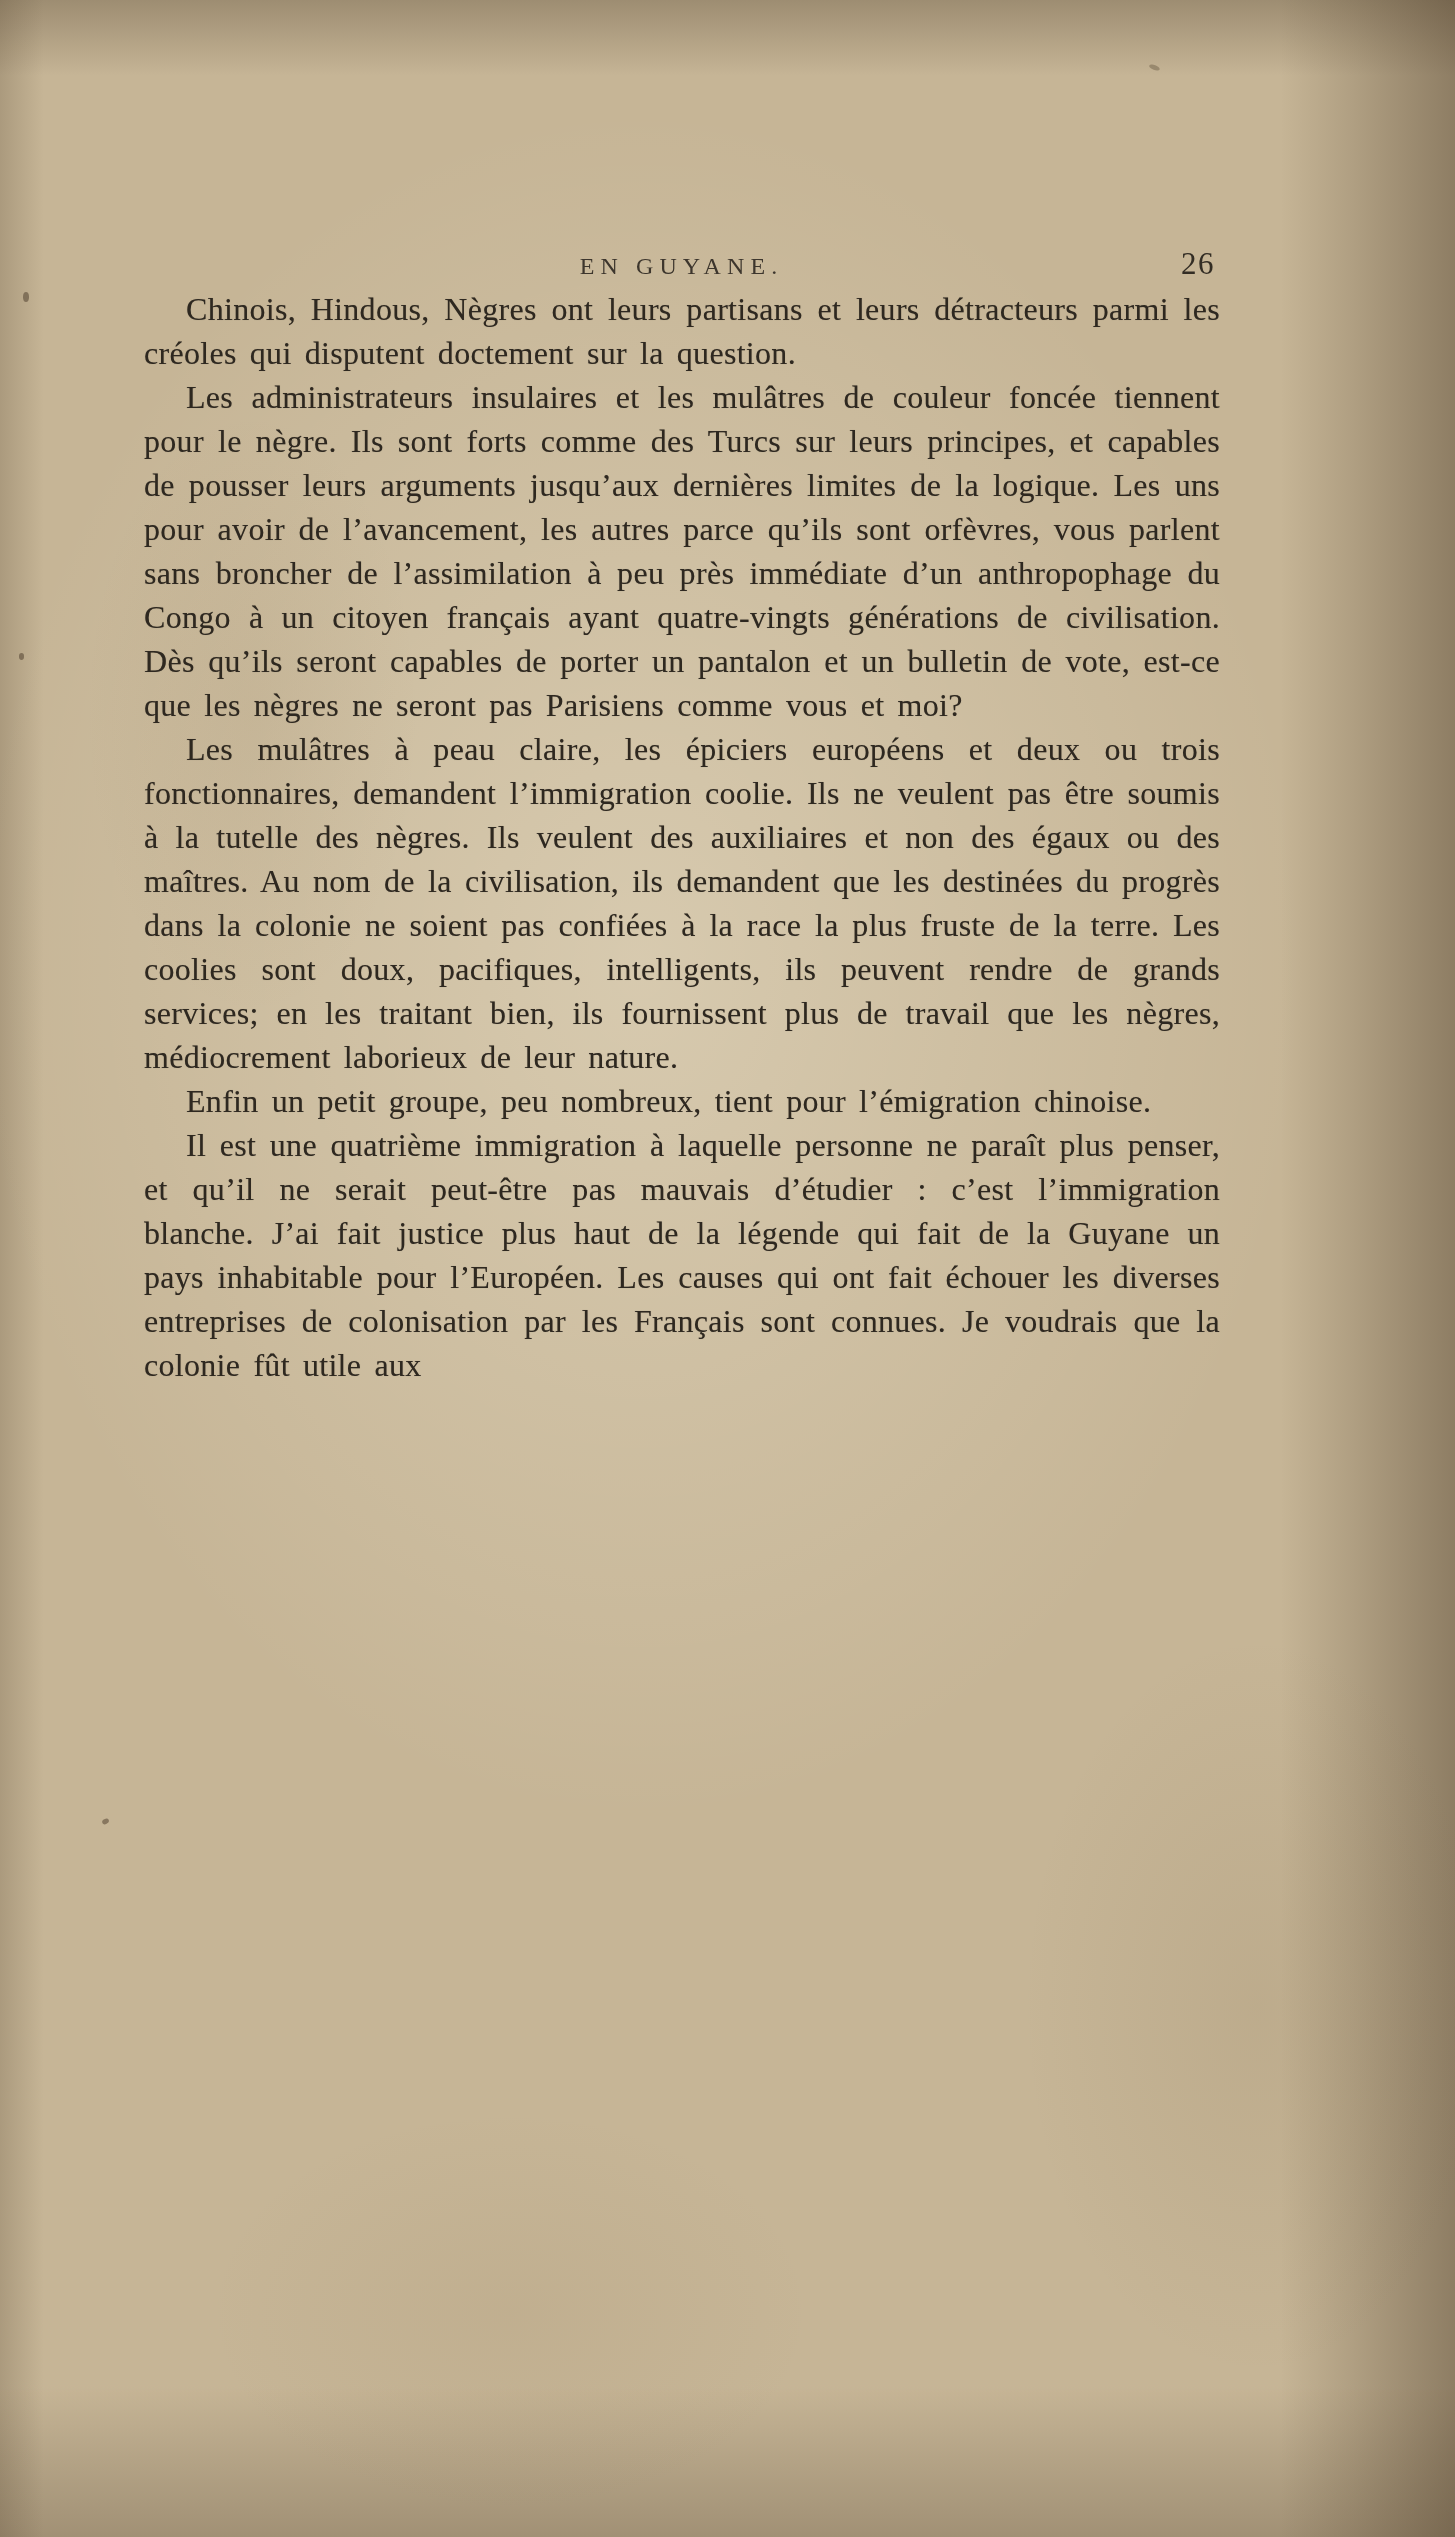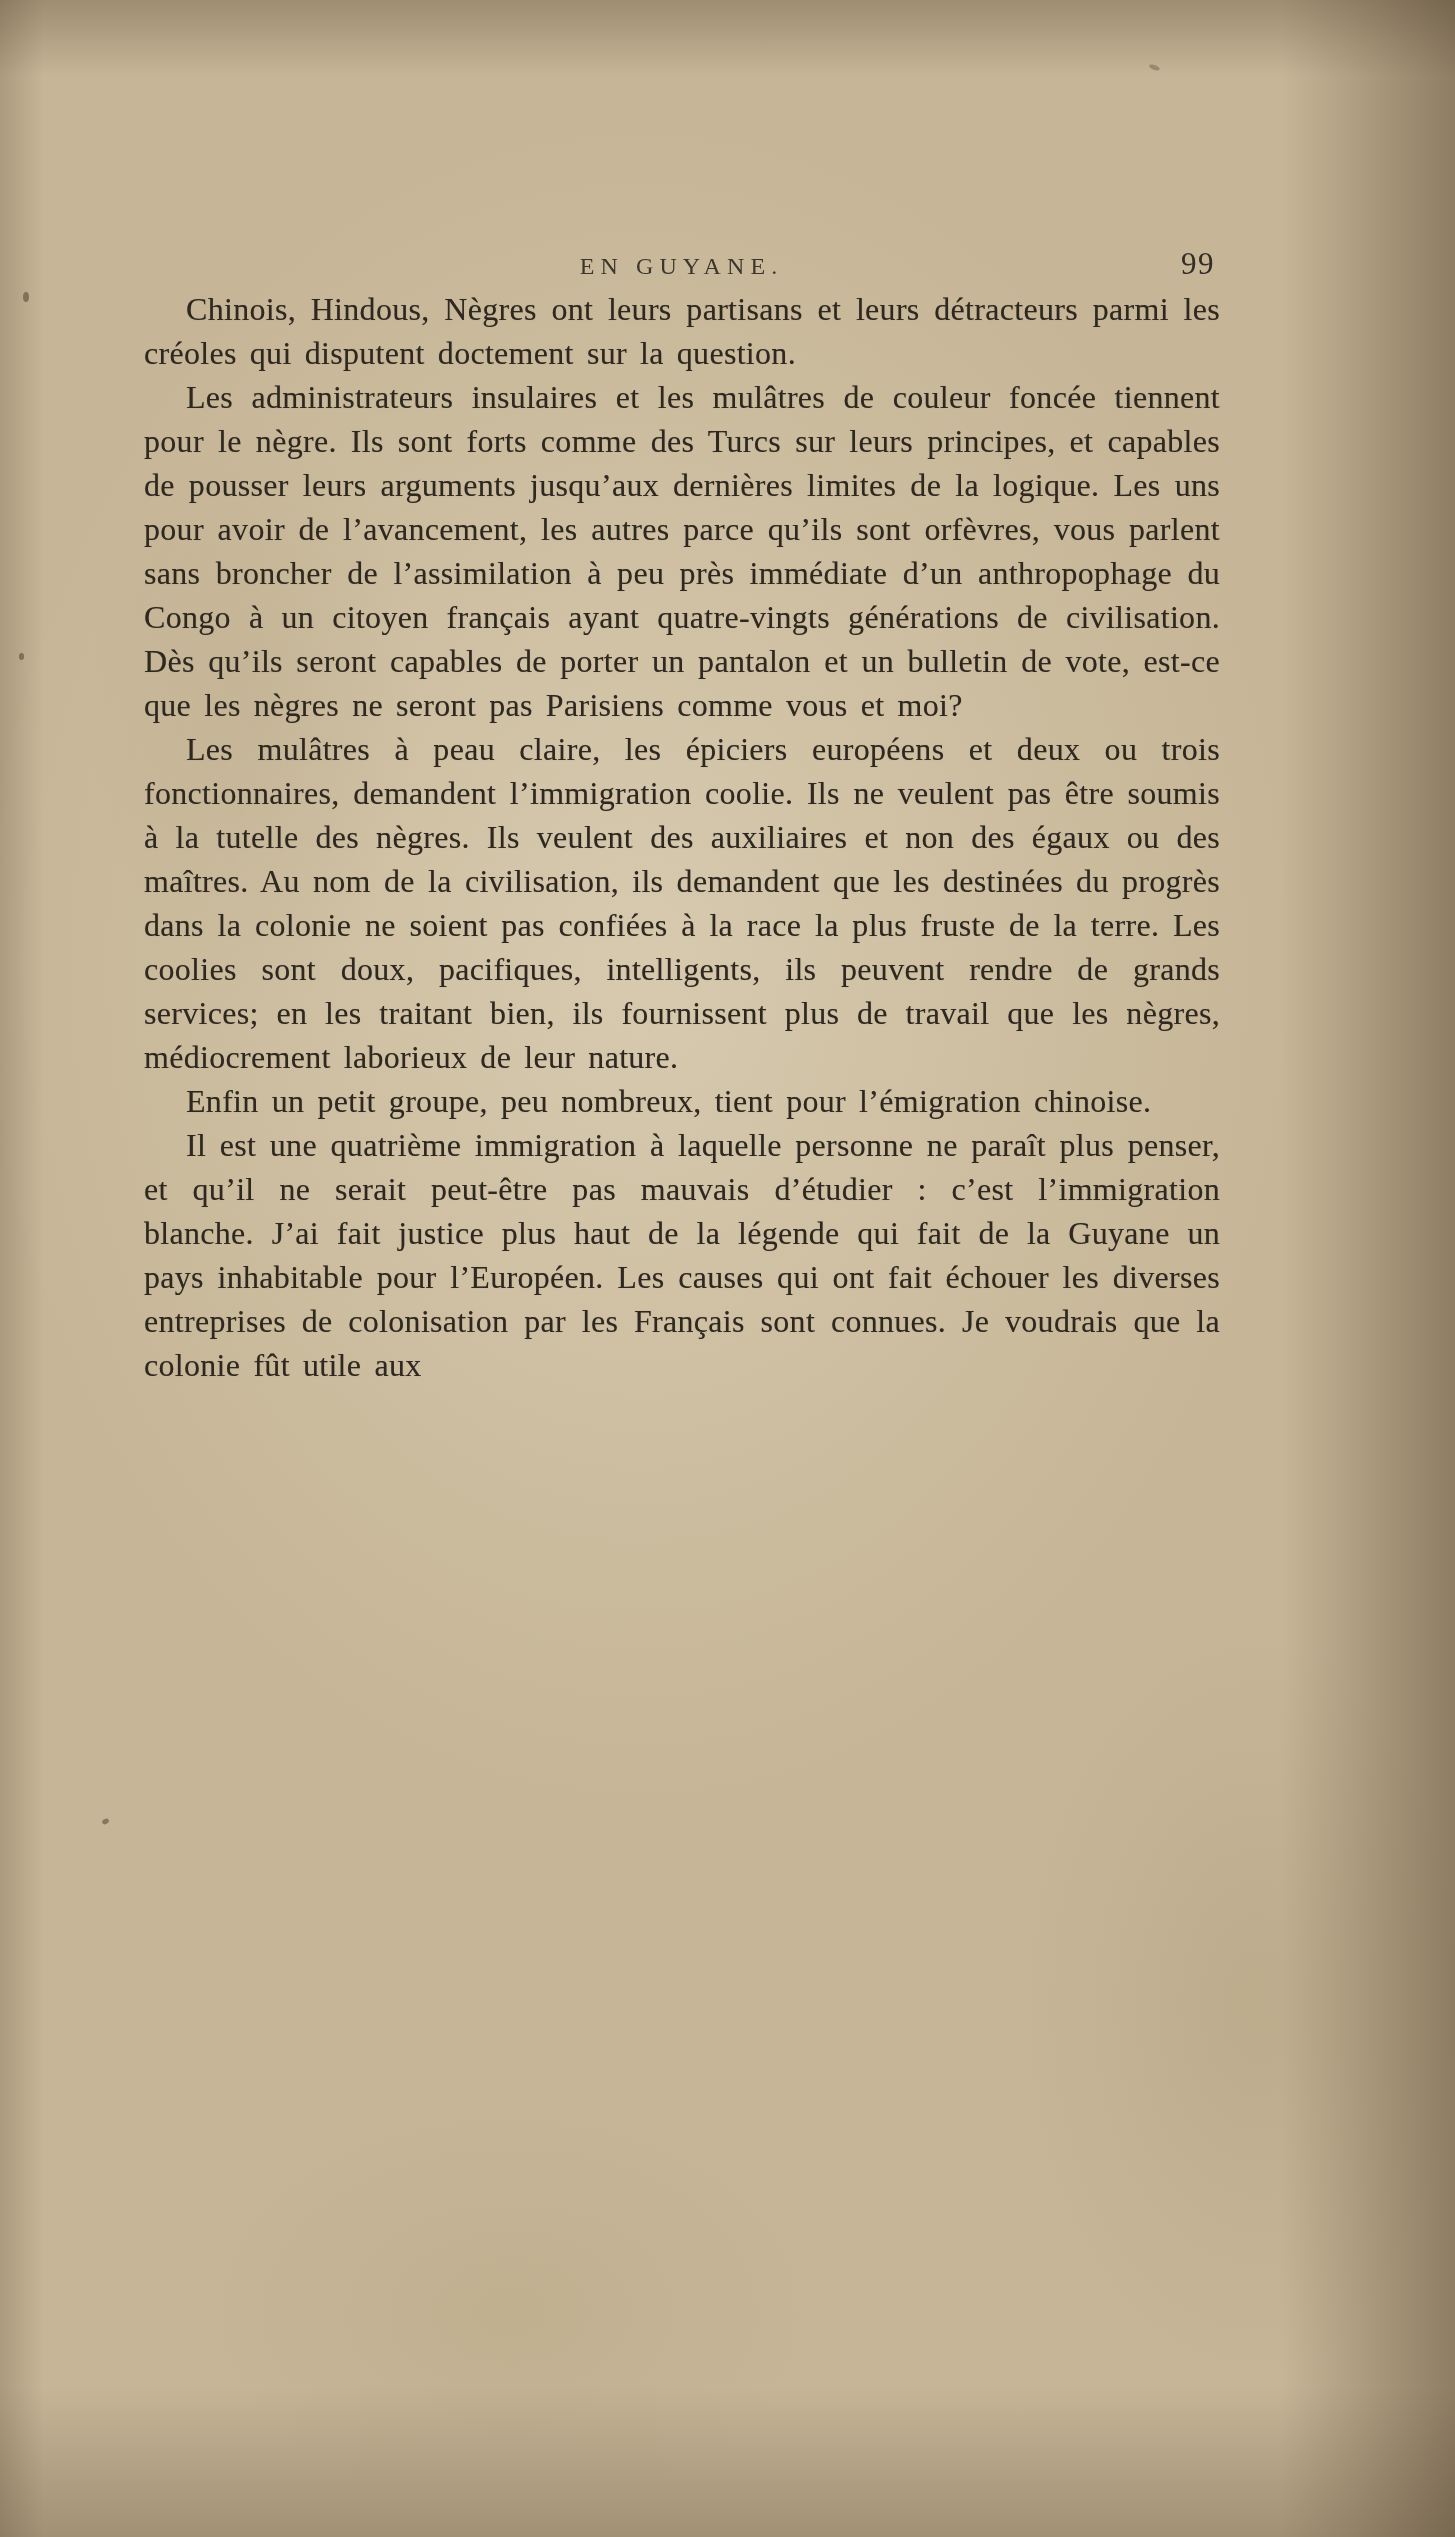--- a/index.html
+++ b/index.html
@@ -108,21 +108,21 @@
   <div class="stain stain-1"></div>
   <div class="stain stain-2"></div>
   <div class="stain stain-3"></div>
   <div class="speck speck-1"></div>
   <div class="speck speck-2"></div>
   <div class="speck speck-3"></div>
   <div class="speck speck-4"></div>
 
   <div class="page-header">
     <span class="running-title">EN GUYANE.</span>
-    <span class="page-number">99</span>
+    <span class="page-number">26</span>
   </div>
 
   <div class="text-block">
     <p>Chinois, Hindous, Nègres ont leurs partisans et leurs détracteurs parmi les créoles qui disputent doctement sur la question.</p>
     <p>Les administrateurs insulaires et les mulâtres de couleur foncée tiennent pour le nègre. Ils sont forts comme des Turcs sur leurs principes, et capables de pousser leurs arguments jusqu’aux dernières limites de la logique. Les uns pour avoir de l’avancement, les autres parce qu’ils sont orfèvres, vous parlent sans broncher de l’assimilation à peu près immédiate d’un anthropophage du Congo à un citoyen français ayant quatre-vingts générations de civilisation. Dès qu’ils seront capables de porter un pantalon et un bulletin de vote, est-ce que les nègres ne seront pas Parisiens comme vous et moi?</p>
     <p>Les mulâtres à peau claire, les épiciers européens et deux ou trois fonctionnaires, demandent l’immigration coolie. Ils ne veulent pas être soumis à la tutelle des nègres. Ils veulent des auxiliaires et non des égaux ou des maîtres. Au nom de la civilisation, ils demandent que les destinées du progrès dans la colonie ne soient pas confiées à la race la plus fruste de la terre. Les coolies sont doux, pacifiques, intelligents, ils peuvent rendre de grands services; en les traitant bien, ils fournissent plus de travail que les nègres, médiocrement laborieux de leur nature.</p>
     <p>Enfin un petit groupe, peu nombreux, tient pour l’émigration chinoise.</p>
     <p>Il est une quatrième immigration à laquelle personne ne paraît plus penser, et qu’il ne serait peut-être pas mauvais d’étudier : c’est l’immigration blanche. J’ai fait justice plus haut de la légende qui fait de la Guyane un pays inhabitable pour l’Européen. Les causes qui ont fait échouer les diverses entreprises de colonisation par les Français sont connues. Je voudrais que la colonie fût utile aux</p>
   </div>
 

